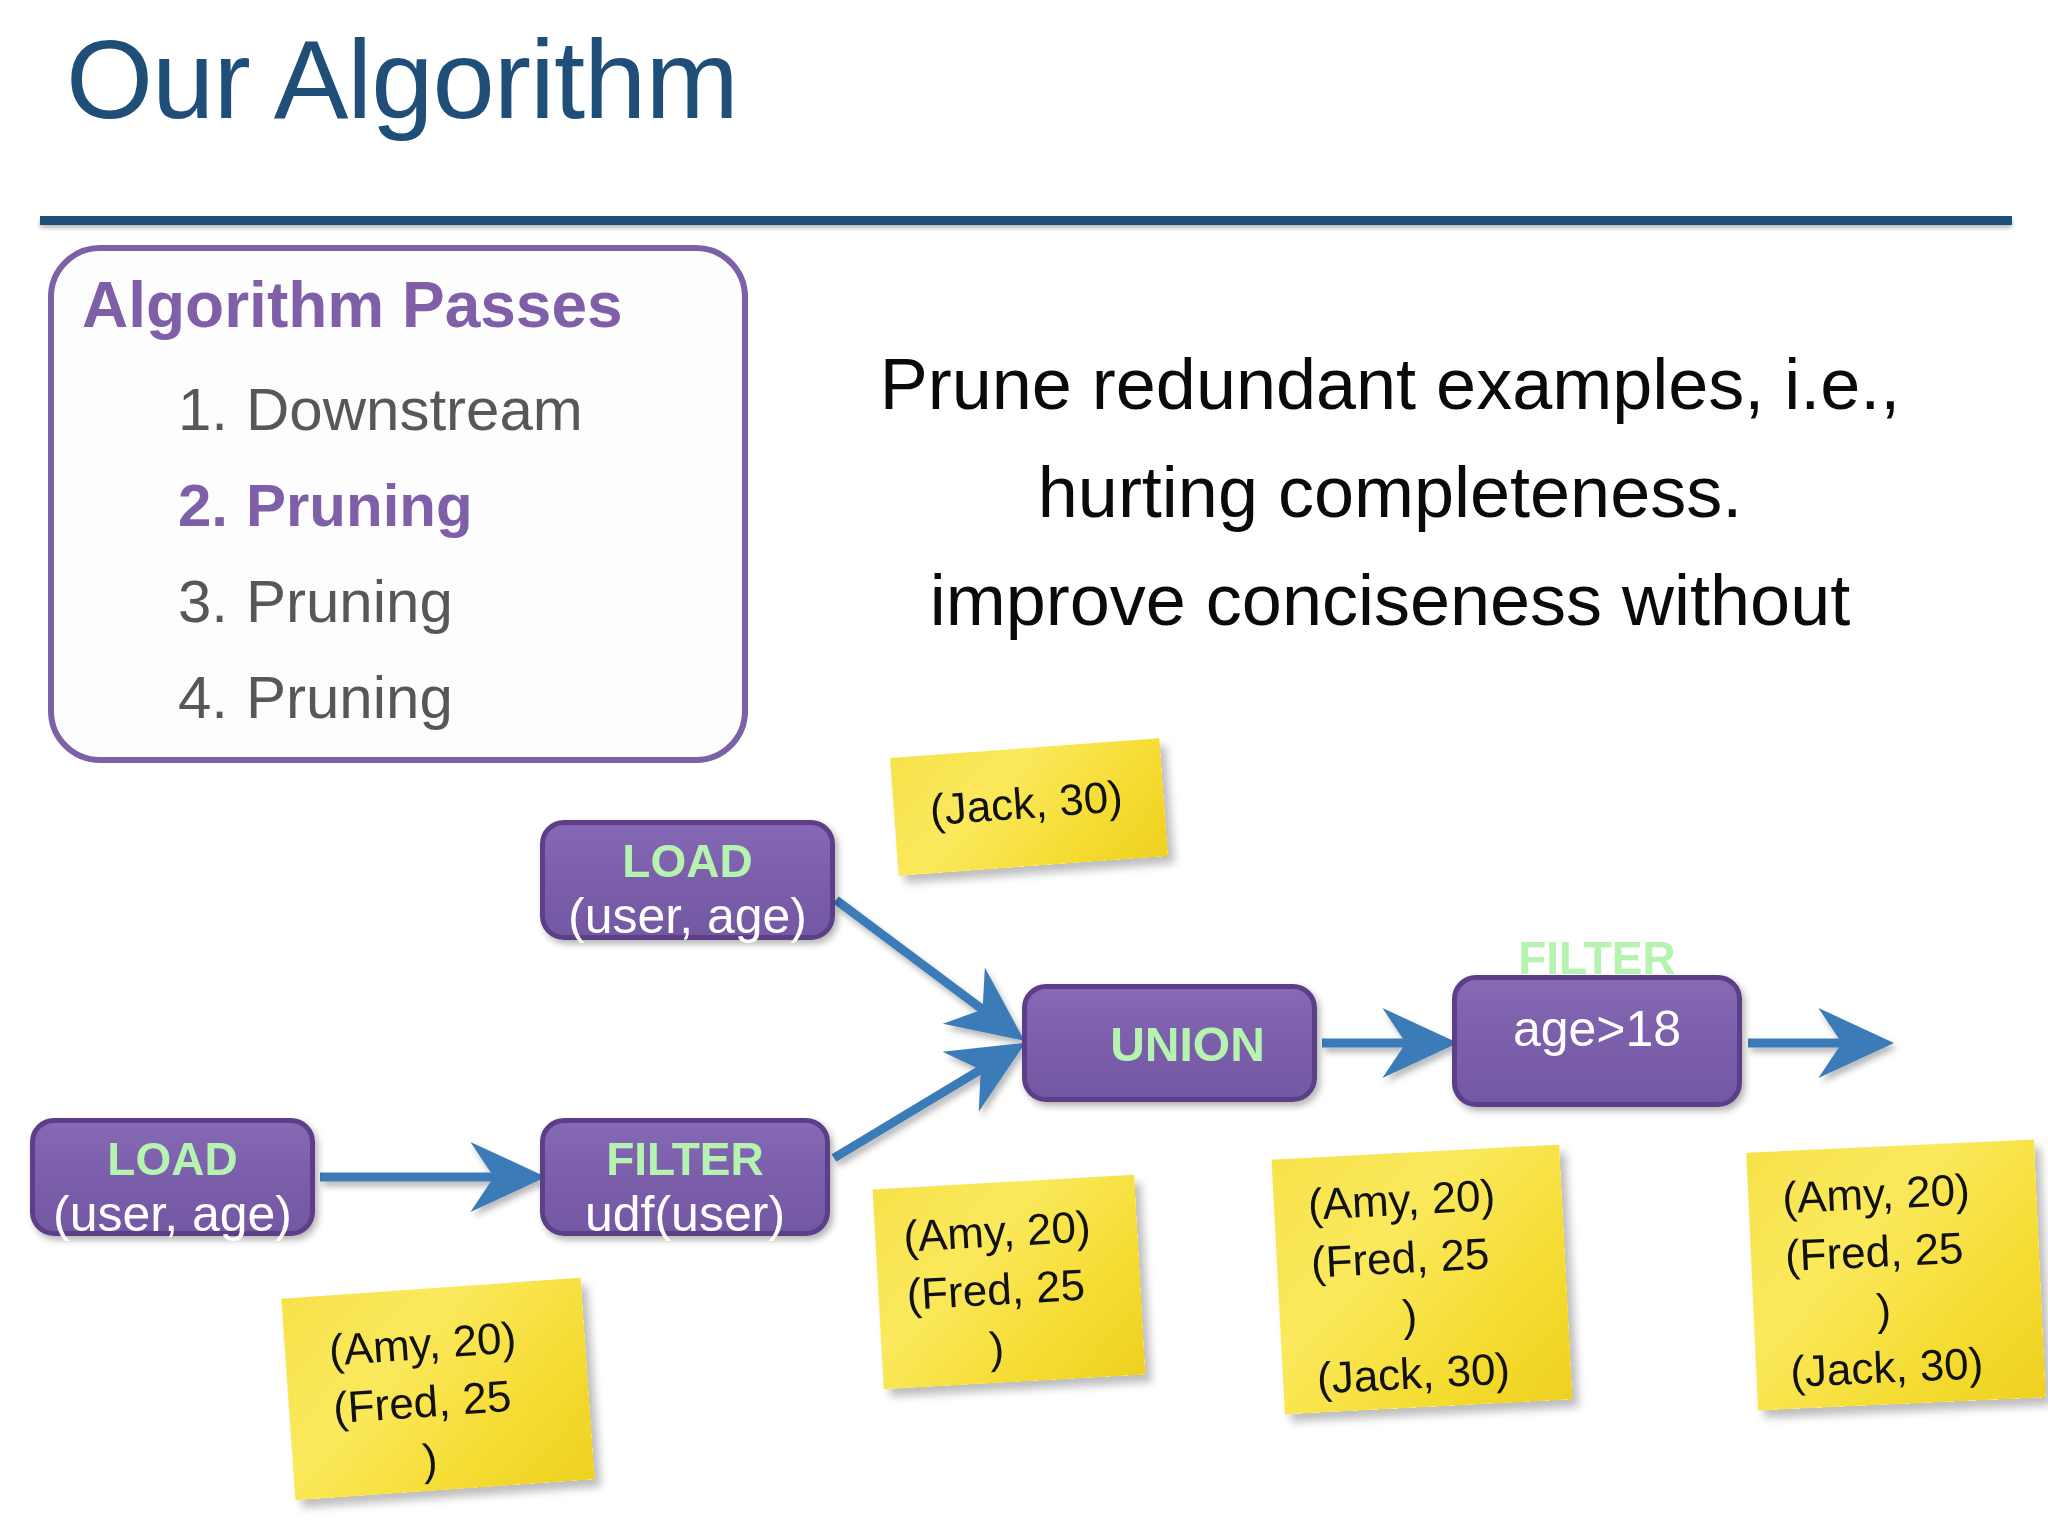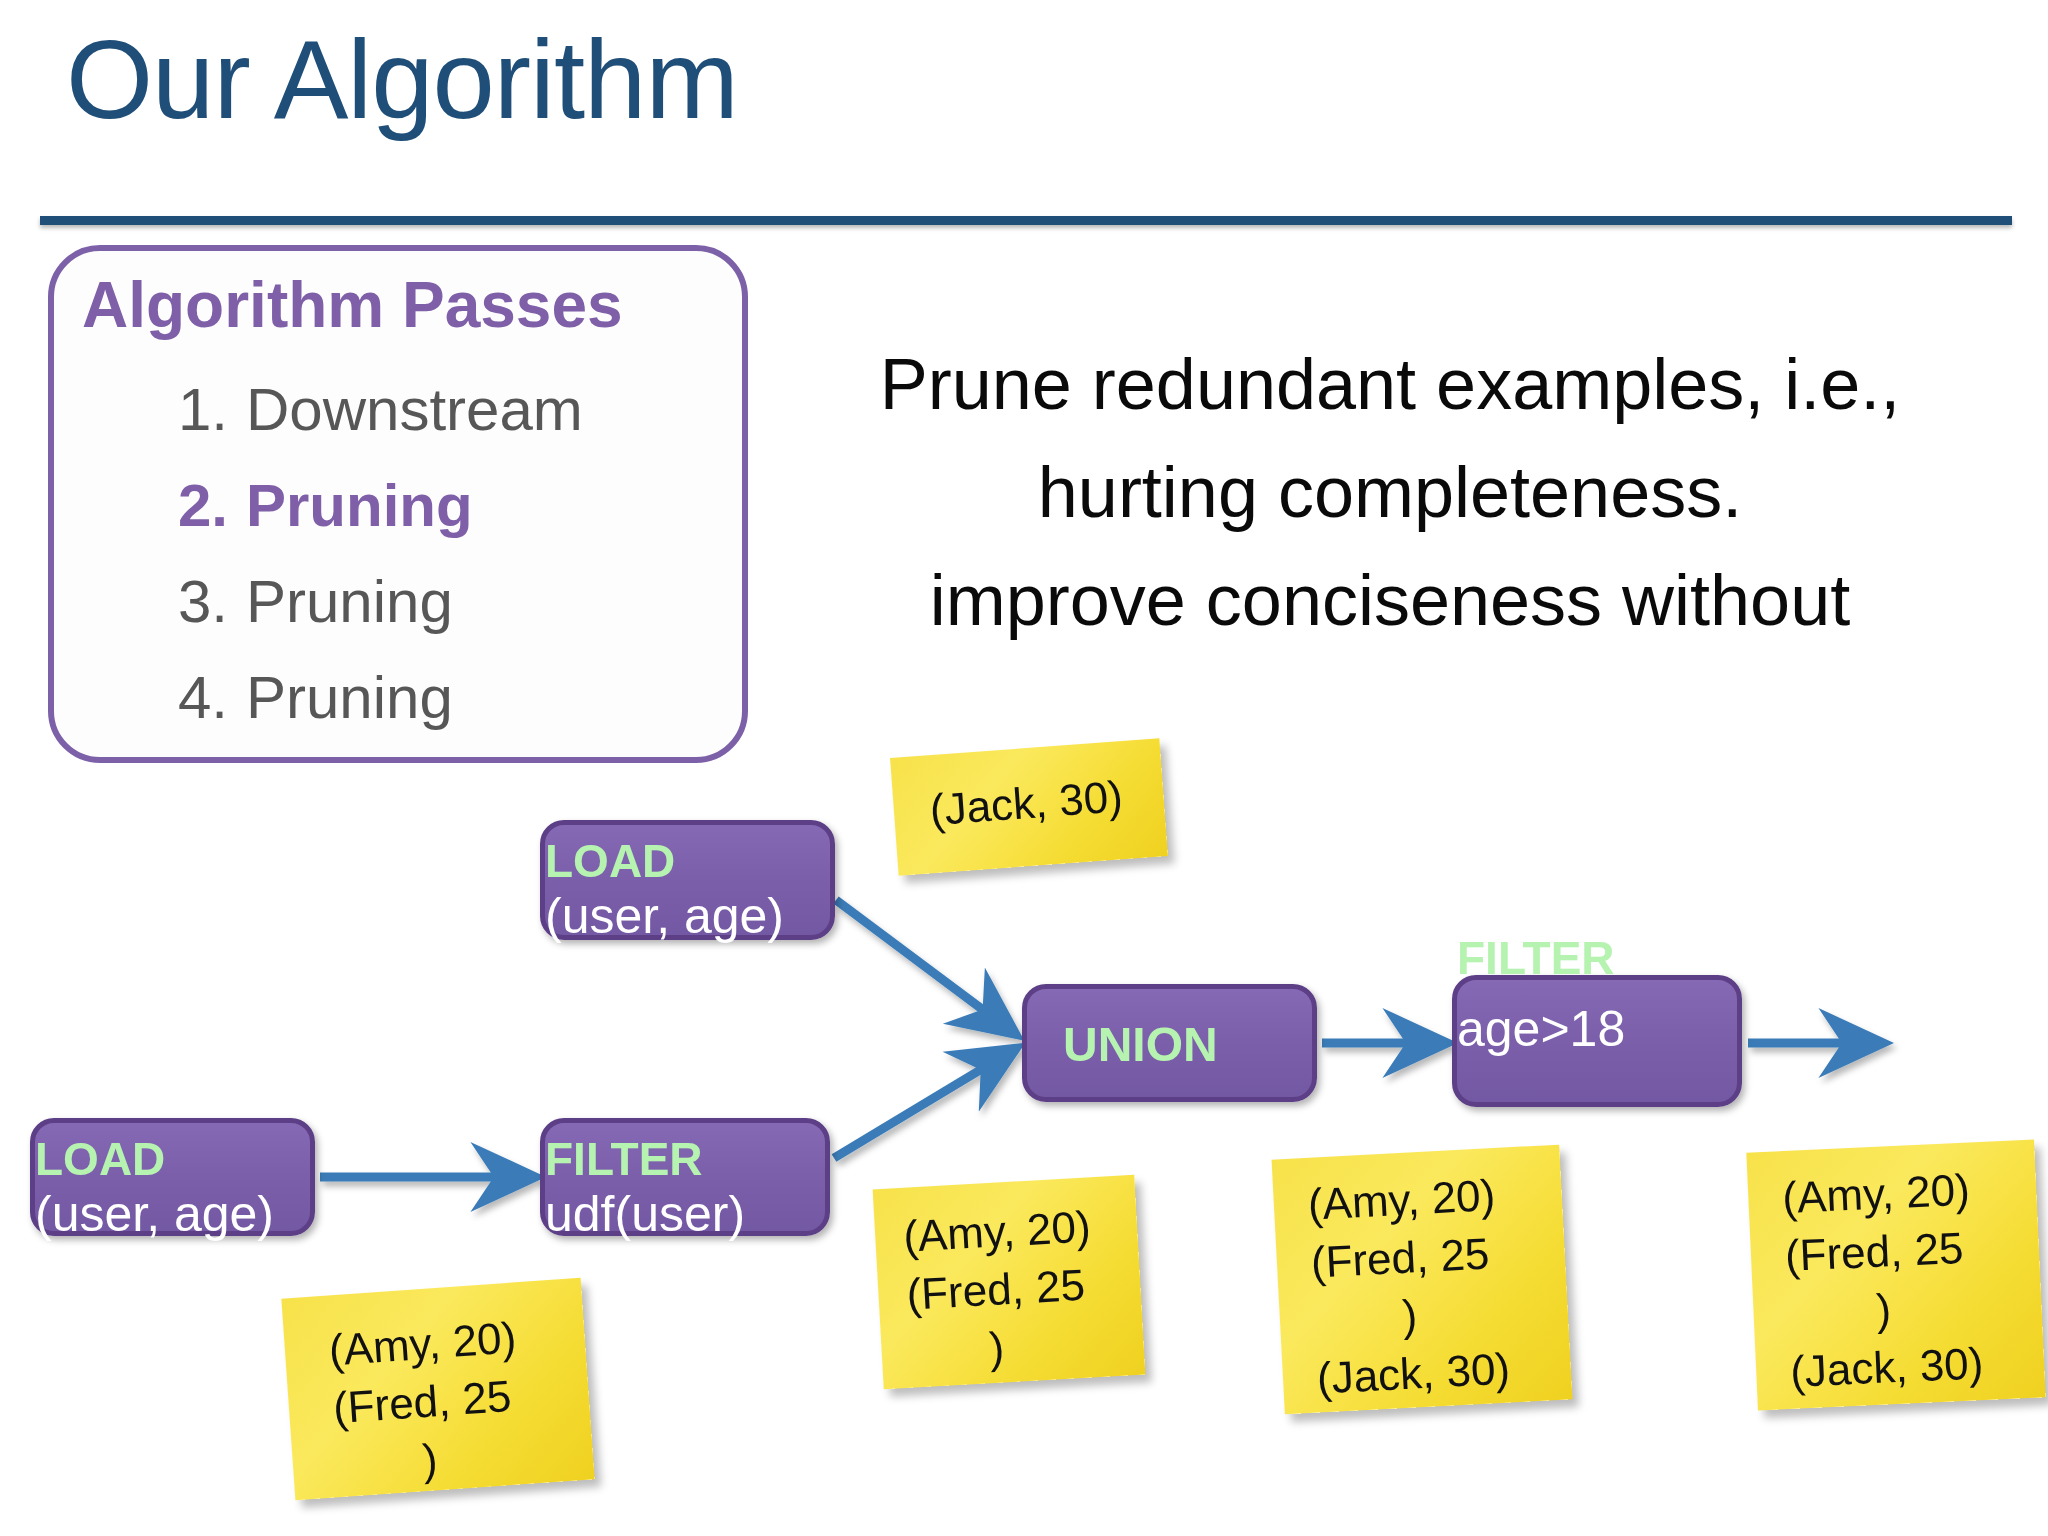--- a/index.html
+++ b/index.html
@@ -64,20 +64,21 @@
   .arrow-layer{position:absolute;left:0;top:0;width:2048px;height:1536px;}
 
   .node{
     position:absolute;
     background:linear-gradient(180deg,#8569b5 0%,#7c5fab 48%,#7358a3 100%);
     border:5px solid #5c3f86;
     border-radius:24px;
     box-sizing:border-box;
     box-shadow:3px 4px 7px rgba(0,0,0,.30);
     color:#ffffff;
+    text-align:center;
   }
   .node .op{
     display:block;
     color:#b6f3b0;
     font-weight:bold;
     font-size:46px;
     line-height:52px;
   }
   .node .arg{
     display:block;

